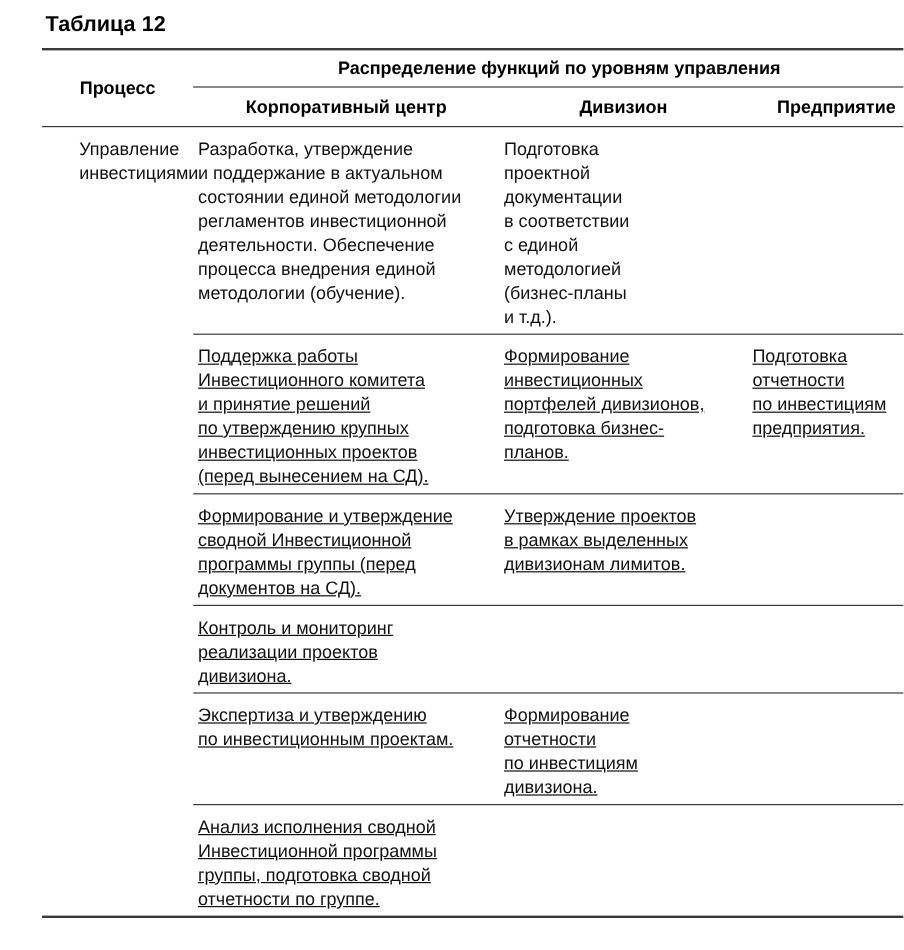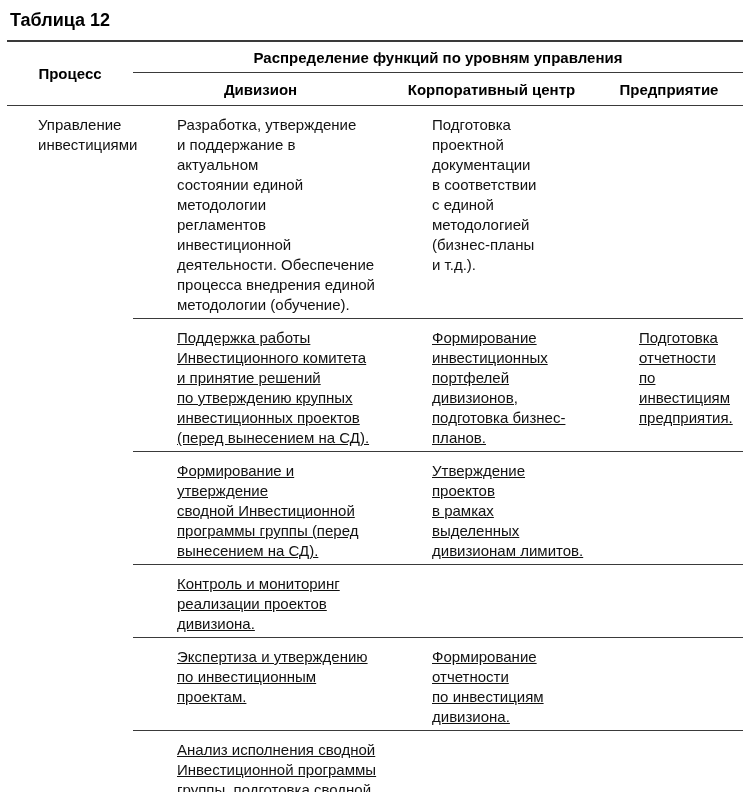--- a/index.html
+++ b/index.html
@@ -5,20 +5,21 @@
   * { margin: 0; padding: 0; box-sizing: border-box; }
   html, body { background: #ffffff; }
   .page {
     position: relative;
     width: 753px;
     height: 792px;
     background: #ffffff;
     font-family: "Liberation Sans", "DejaVu Sans", sans-serif;
     color: #111111;
     overflow: hidden;
+    padding-left: 28px;
   }
   .title {
     margin: 9px 0 9px 10px;
     font-size: 18px;
     line-height: 22px;
     font-weight: bold;
     color: #000000;
   }
   .table {
     margin-left: 7px;
@@ -74,39 +75,38 @@
     display: grid;
     grid-template-columns: 255px 207px 1fr;
   }
   .row + .row {
     border-top: 1.5px solid #3a3a3a;
     text-decoration: underline;
   }
   .cell {
     padding: 9px 10px 3px 4px;
     white-space: pre-line;
-    margin-left: 40px;
   }
 </style>
 </head>
 <body>
 
 <div class="page">
 
   <div class="title">Таблица 12</div>
 
   <div class="table">
 
     <div class="thead">
       <div class="proc-h">Процесс</div>
       <div>
         <div class="span-h">Распределение функций по уровням управления</div>
         <div class="cols-h">
+          <div class="ch">Корпоративный центр</div>
           <div class="ch">Дивизион</div>
-          <div class="ch">Корпоративный центр</div>
           <div class="ch">Предприятие</div>
         </div>
       </div>
     </div>
 
     <div class="tbody">
       <div class="proc-cell">Управление
 инвестициями</div>
       <div>
 
@@ -143,21 +143,21 @@
           <div class="cell">Подготовка
 отчетности
 по инвестициям
 предприятия.</div>
         </div>
 
         <div class="row">
           <div class="cell">Формирование и утверждение
 сводной Инвестиционной
 программы группы (перед
-вынесением на СД).</div>
+документов на СД).</div>
           <div class="cell">Утверждение проектов
 в рамках выделенных
 дивизионам лимитов.</div>
           <div class="cell"></div>
         </div>
 
         <div class="row">
           <div class="cell">Контроль и мониторинг
 реализации проектов
 дивизиона.</div>

